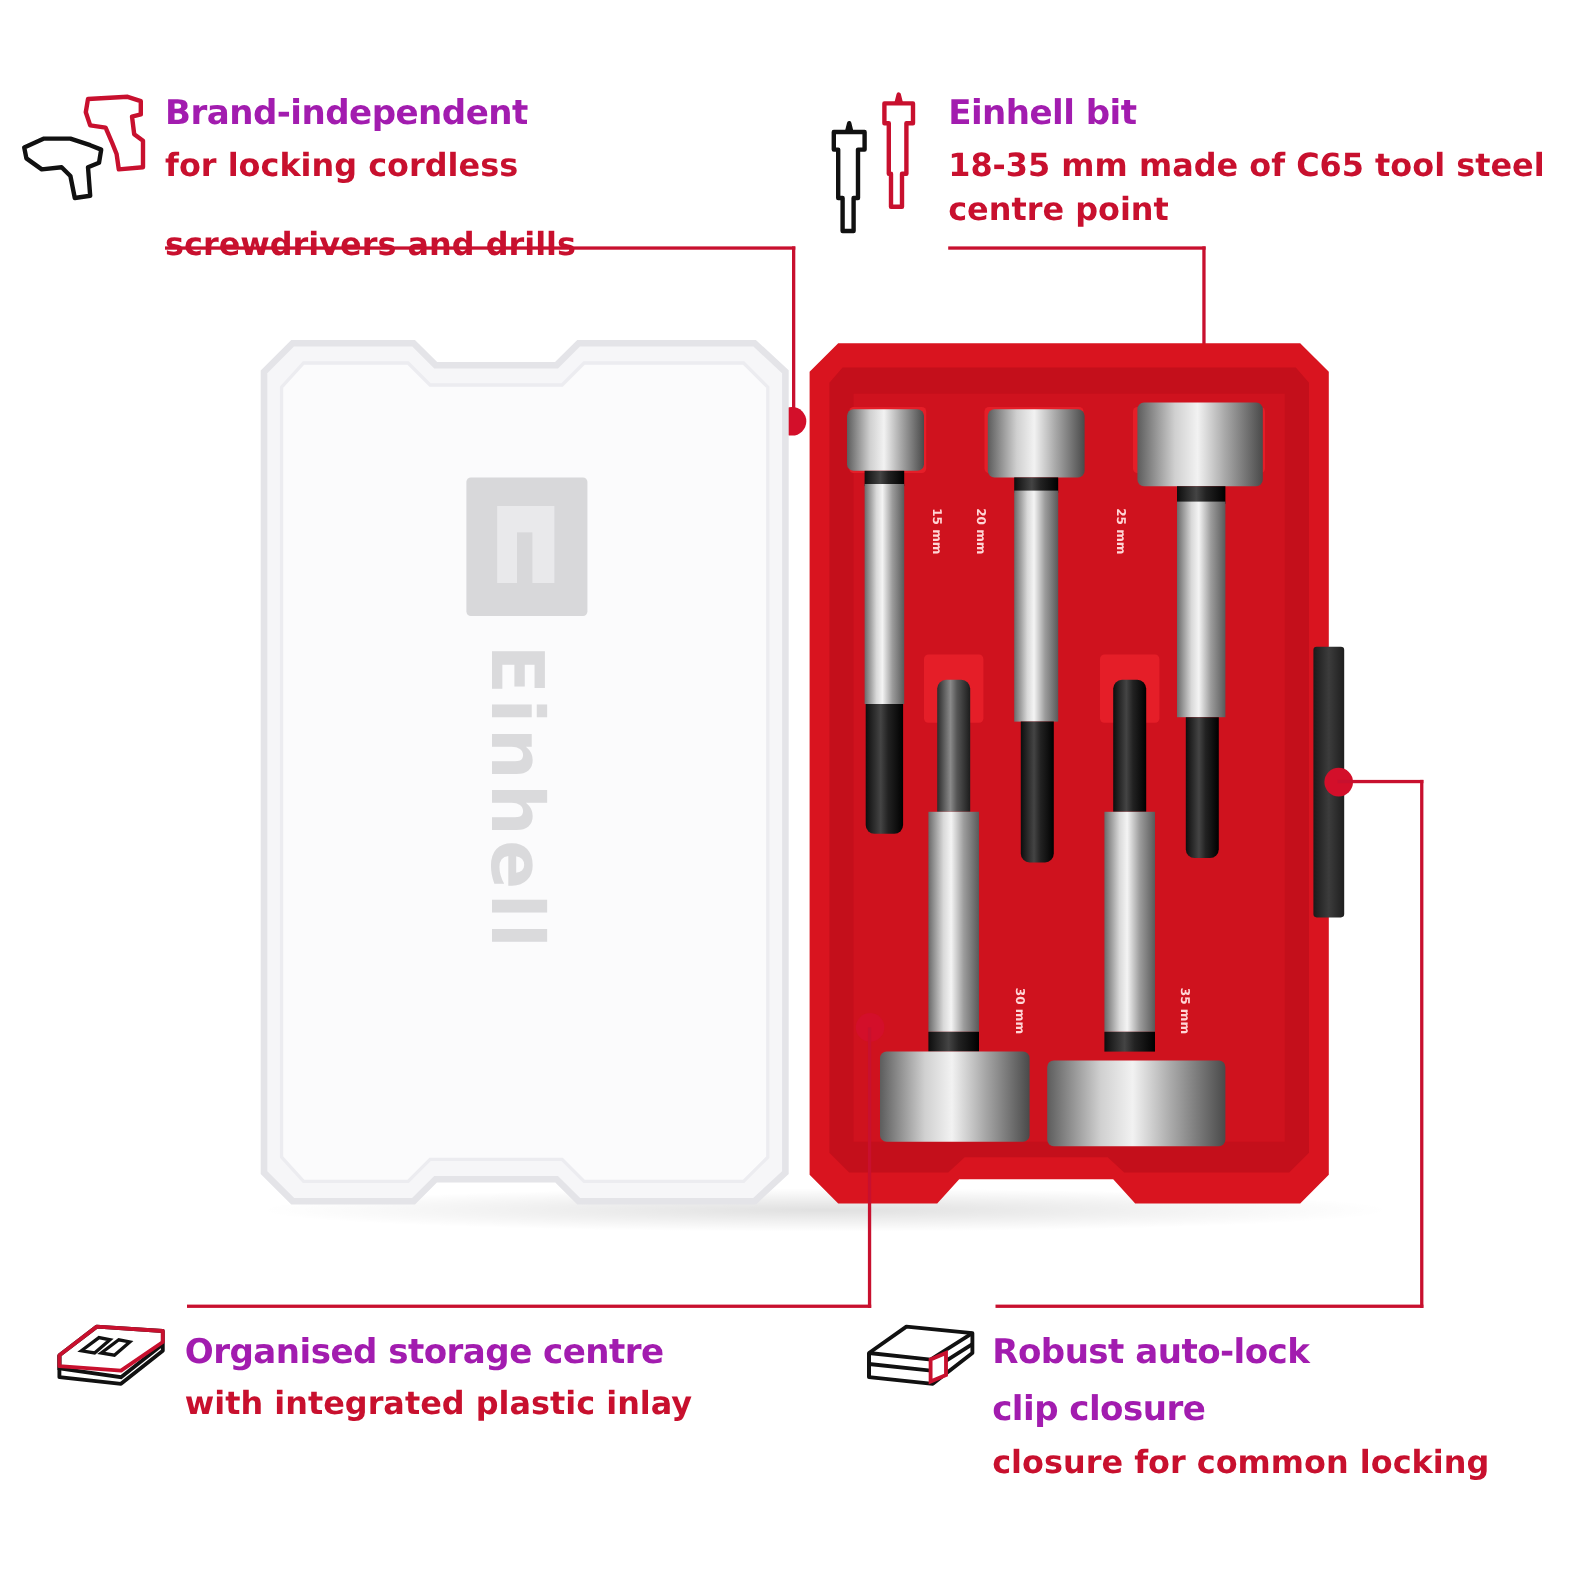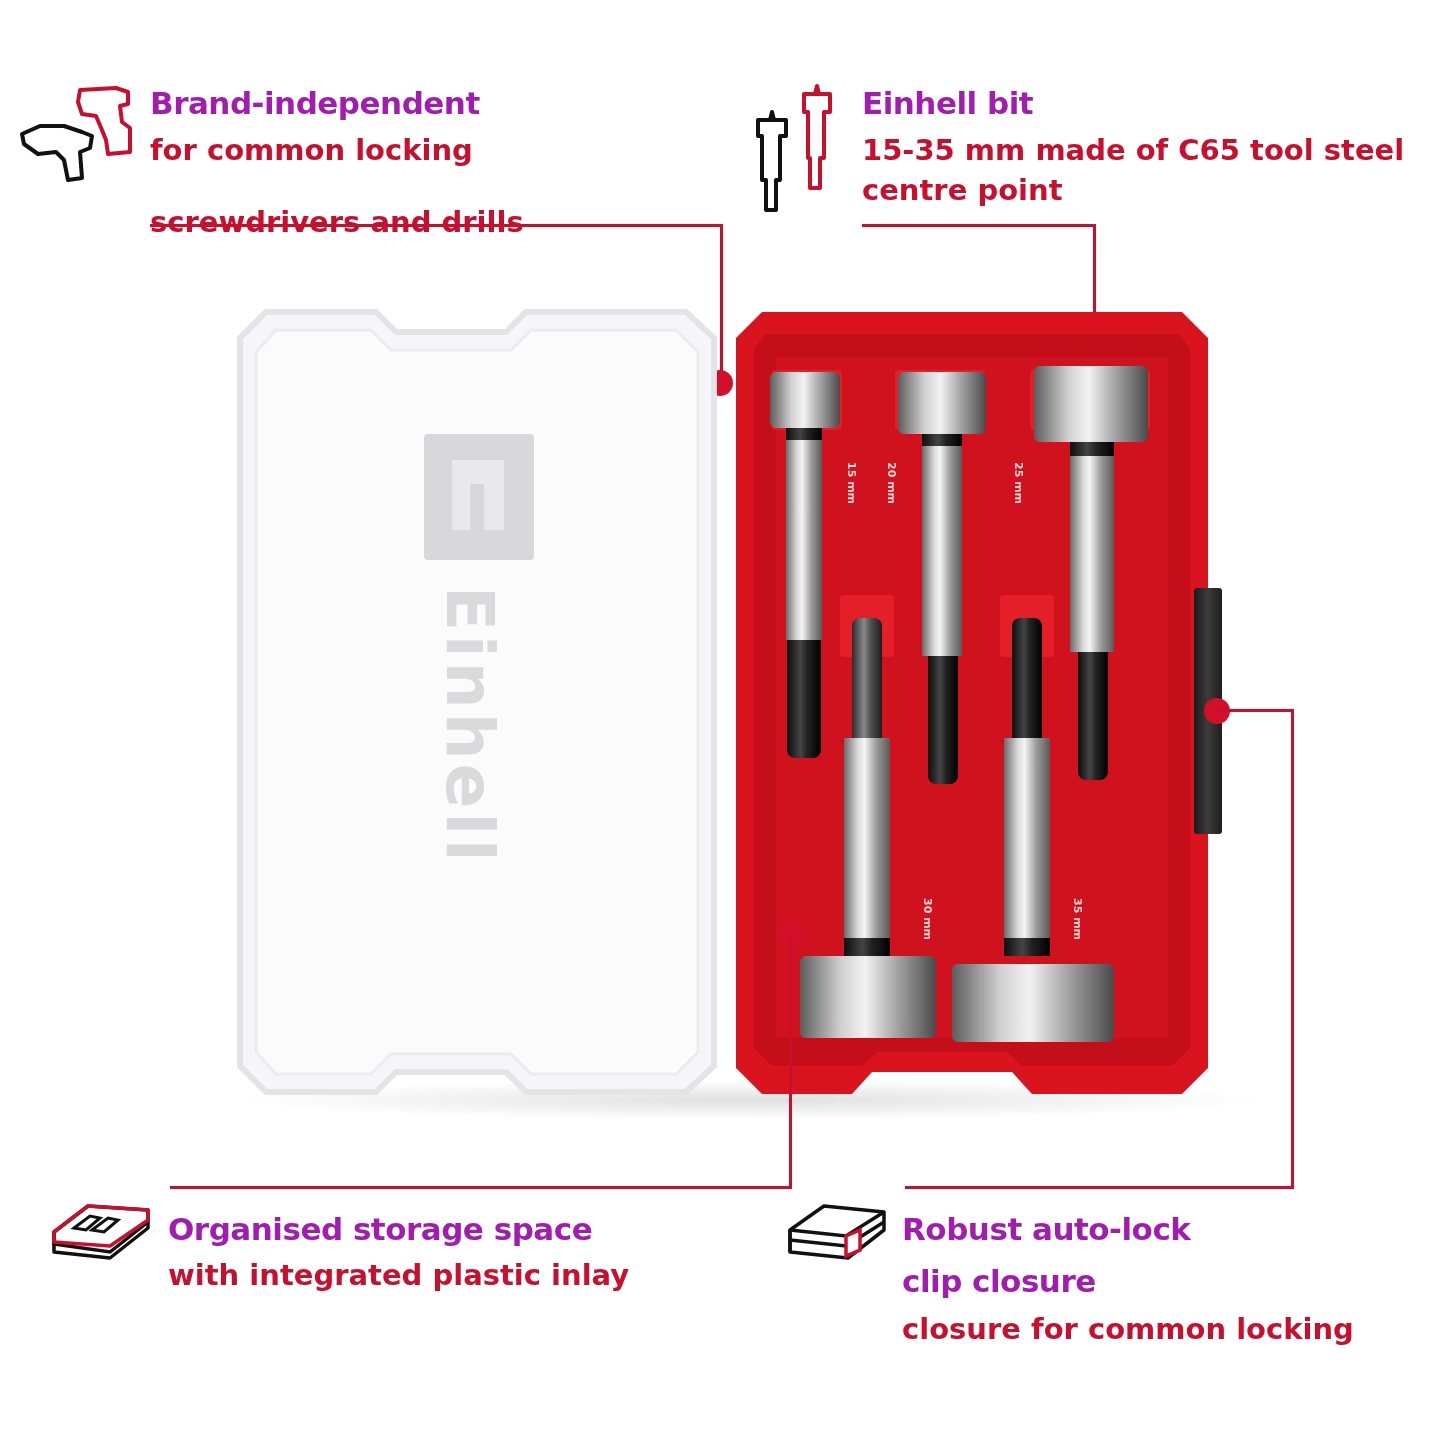--- a/index.html
+++ b/index.html
@@ -18,40 +18,40 @@
 </head>
 <body>
 
 <div class="abs" style="left:16px;top:82px;width:120px;height:104px;">
   <svg width="120" height="104" viewBox="0 0 120 104">
     <path d="M64 8 L100 6 L112 10 L112 22 L104 24 L106 40 L114 46 L114 70 L92 72 L90 58 L86 48 L80 34 L66 32 L62 20 Z" fill="none" stroke="#c8102e" stroke-width="4" stroke-linejoin="round"></path>
     <path d="M6 52 L24 44 L48 44 L66 50 L76 54 L74 66 L64 70 L66 96 L52 98 L48 78 L40 70 L22 72 L8 62 Z" fill="#fff" stroke="#111" stroke-width="4" stroke-linejoin="round"></path>
   </svg>
 </div>
 <div class="abs title" style="left:150px;top:80px;">Brand-independent</div>
-<div class="abs sub" style="left:150px;top:130px;">for common locking</div>
+<div class="abs sub" style="left:150px;top:130px;">for locking cordless</div>
 <div class="abs sub" style="left:150px;top:170px;margin-top:32px;">screwdrivers and drills</div>
 <div class="line" style="left:150px;top:224px;width:573px;height:3px;"></div>
 <div class="line" style="left:720px;top:224px;width:3px;height:158px;"></div>
 <div class="dot" style="left:707px;top:370px;"></div>
 
 <div class="abs" style="left:752px;top:80px;width:100px;height:140px;">
   <svg width="100" height="140" viewBox="0 0 100 140">
     <g fill="none" stroke="#111" stroke-width="4" stroke-linejoin="round">
       <path d="M6 40 L34 40 L34 56 L28 56 L28 100 L24 100 L24 130 L14 130 L14 100 L10 100 L10 56 L6 56 Z"></path>
       <path d="M18 40 L20 32 L22 40"></path>
     </g>
     <g fill="none" stroke="#c8102e" stroke-width="4" stroke-linejoin="round">
       <path d="M52 14 L78 14 L78 32 L72 32 L72 78 L68 78 L68 108 L58 108 L58 78 L56 78 L56 32 L52 32 Z"></path>
       <path d="M63 14 L65 6 L67 14"></path>
     </g>
   </svg>
 </div>
 <div class="abs title" style="left:862px;top:80px;">Einhell bit</div>
-<div class="abs sub" style="left:862px;top:130px;">15-35 mm made of C65 tool steel</div>
+<div class="abs sub" style="left:862px;top:130px;">18-35 mm made of C65 tool steel</div>
 <div class="abs sub" style="left:862px;top:170px;">centre point</div>
 <div class="line" style="left:862px;top:224px;width:234px;height:3px;"></div>
 <div class="line" style="left:1093px;top:224px;width:3px;height:152px;"></div>
 <div class="dot" style="left:1081px;top:376px;"></div>
 
 <div class="abs" style="left:230px;top:1080px;width:1040px;height:40px;border-radius:50%;background:radial-gradient(ellipse at center,rgba(0,0,0,0.12) 0%,rgba(0,0,0,0) 70%);"></div>
 
 <div class="abs" style="left:236px;top:308px;width:484px;height:788px;">
   <svg width="484" height="788" viewBox="0 0 484 788">
     <path d="M30 4 L140 4 L160 24 L270 24 L290 4 L450 4 L478 30 L478 758 L450 784 L290 784 L270 764 L160 764 L140 784 L30 784 L4 758 L4 30 Z" fill="#f6f6f8" stroke="#e4e4e8" stroke-width="6"></path>
@@ -120,21 +120,21 @@
 <div class="line" style="left:170px;top:1186px;width:622px;height:3px;"></div>
 
 <div class="abs" style="left:48px;top:1200px;width:106px;height:70px;">
   <svg width="106" height="70" viewBox="0 0 106 70">
     <path d="M6 32 L40 6 L100 10 L100 28 L62 58 L6 52 Z" fill="#fff" stroke="#111" stroke-width="3.5" stroke-linejoin="round"></path>
     <path d="M6 32 L6 44 L62 52 L100 22" fill="none" stroke="#111" stroke-width="3.5"></path>
     <path d="M6 32 L40 6 L100 10 L100 20 L62 46 L6 42 Z" fill="none" stroke="#c8102e" stroke-width="3.5" stroke-linejoin="round"></path>
     <path d="M26 28 L42 16 L52 18 L38 30 Z M44 30 L60 18 L70 20 L56 32 Z" fill="#fff" stroke="#111" stroke-width="3"></path>
   </svg>
 </div>
-<div class="abs title" style="left:168px;top:1206px;">Organised storage space</div>
+<div class="abs title" style="left:168px;top:1206px;">Organised storage centre</div>
 <div class="abs sub" style="left:168px;top:1255px;">with integrated plastic inlay</div>
 
 <div class="abs" style="left:786px;top:1200px;width:104px;height:78px;">
   <svg width="104" height="78" viewBox="0 0 104 78">
     <path d="M4 30 L38 6 L98 12 L98 30 L62 58 L4 52 Z" fill="#fff" stroke="#111" stroke-width="3.5" stroke-linejoin="round"></path>
     <path d="M4 30 L60 36 L98 12" fill="none" stroke="#111" stroke-width="3.5"></path>
     <path d="M4 40 L60 46 L98 22" fill="none" stroke="#111" stroke-width="3.5"></path>
     <path d="M4 30 L4 52" stroke="#111" stroke-width="3.5"></path>
     <path d="M60 36 L74 30 L74 50 L60 56 Z" fill="#fff" stroke="#c8102e" stroke-width="3.5"></path>
   </svg>

